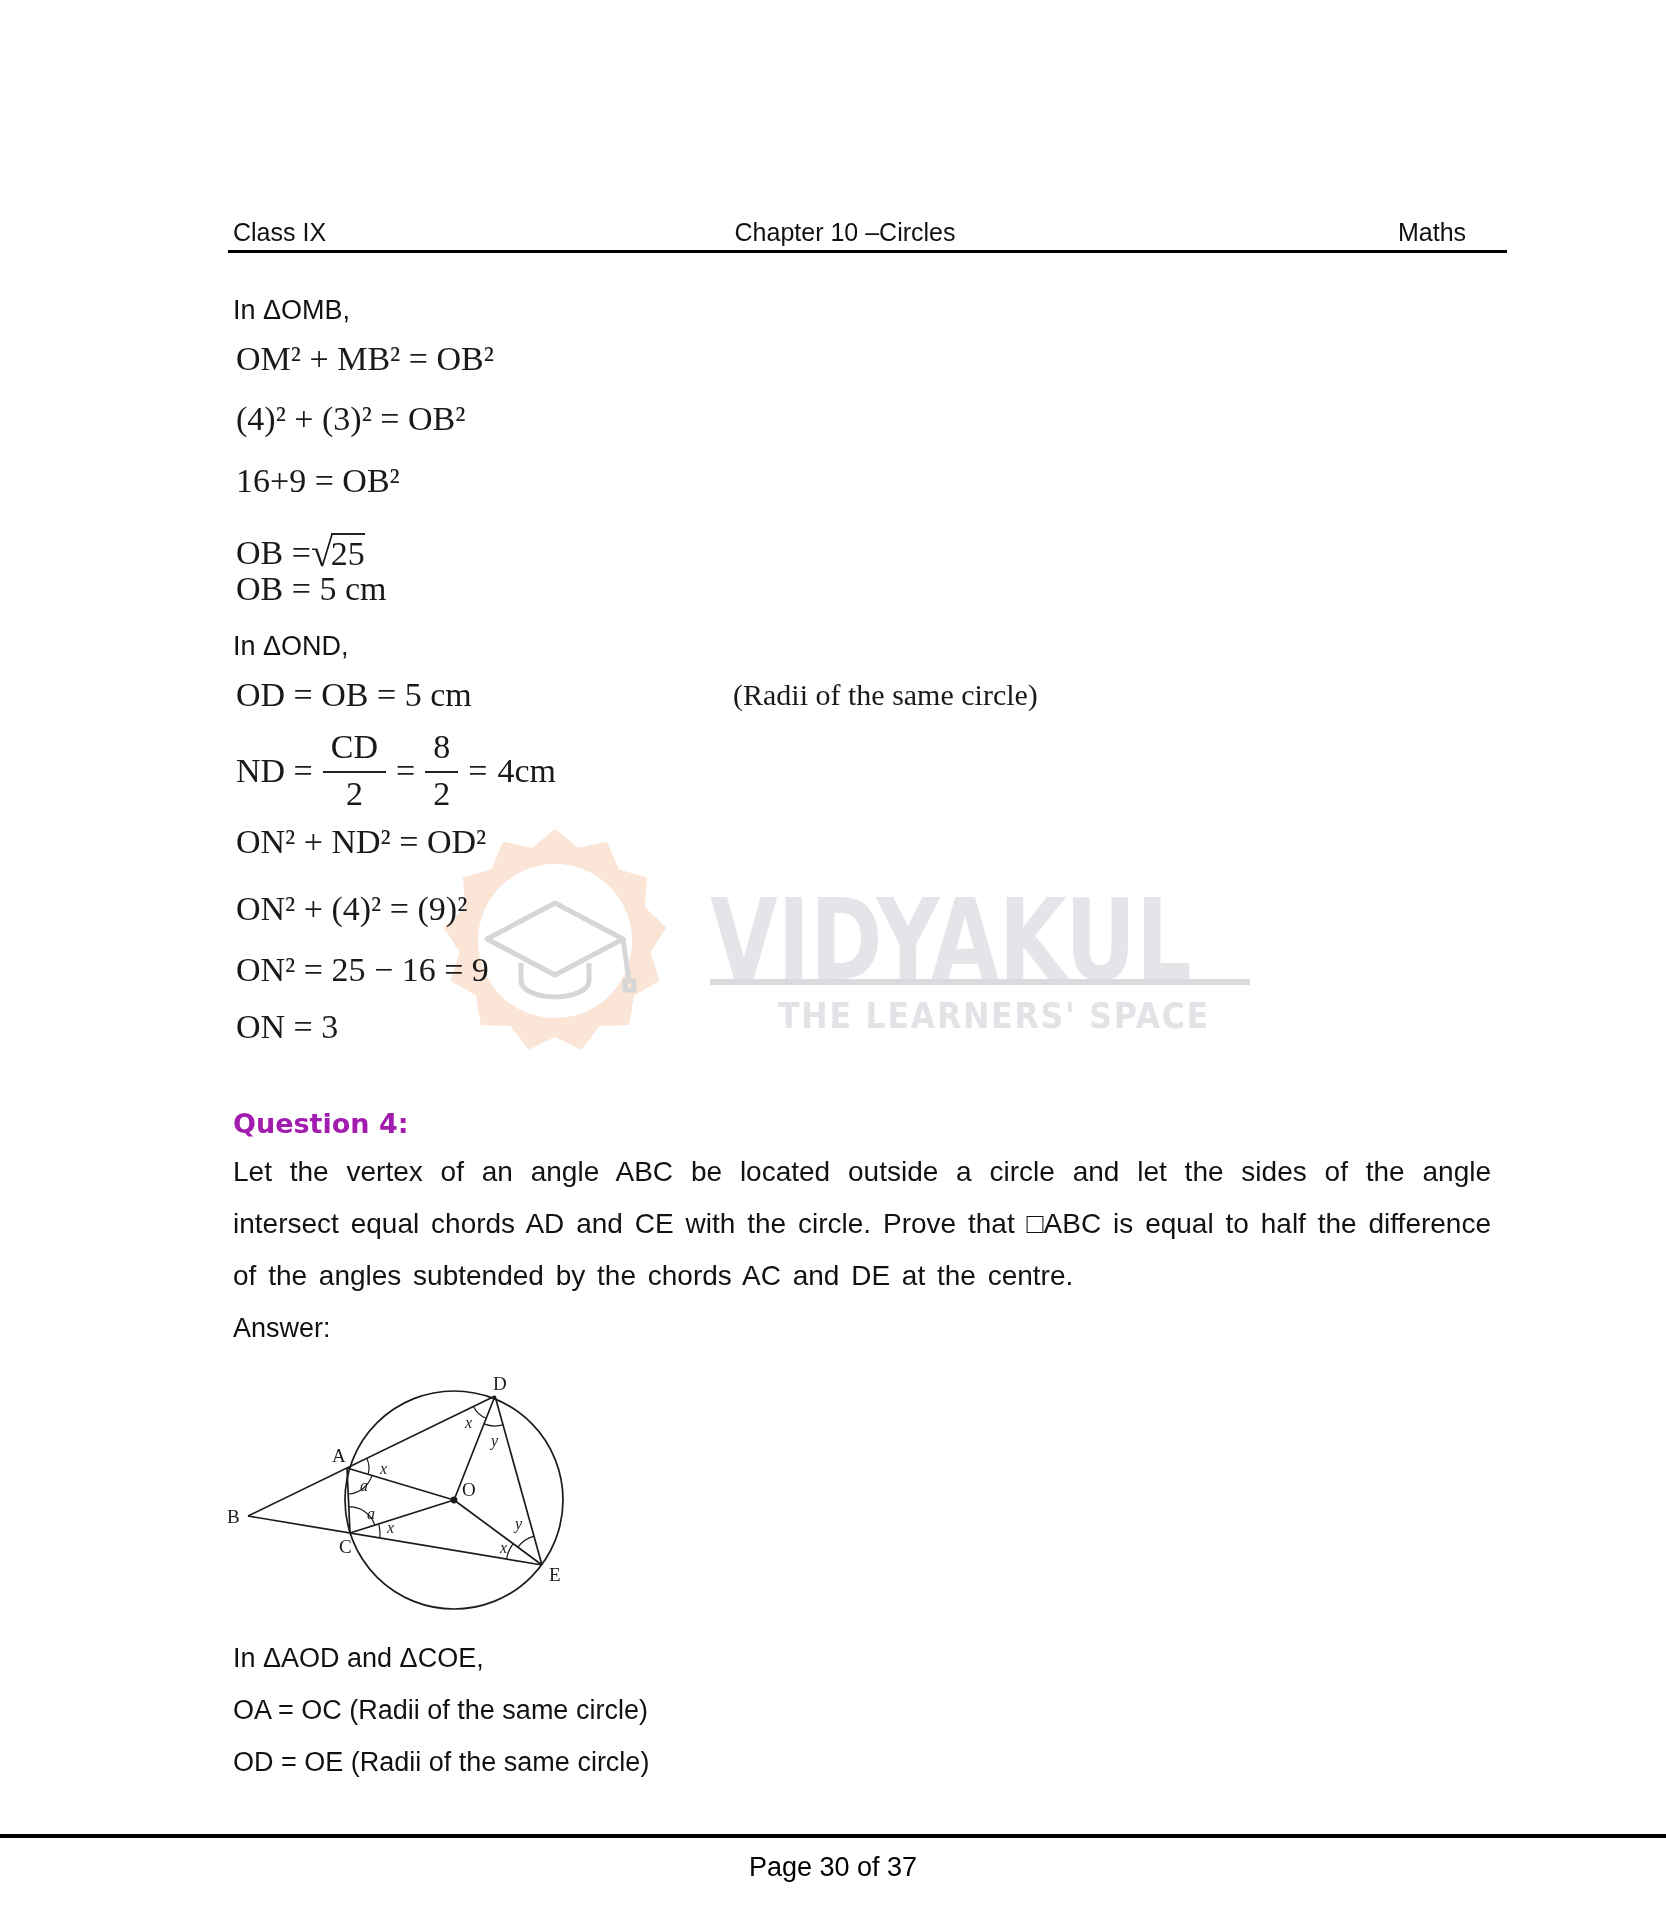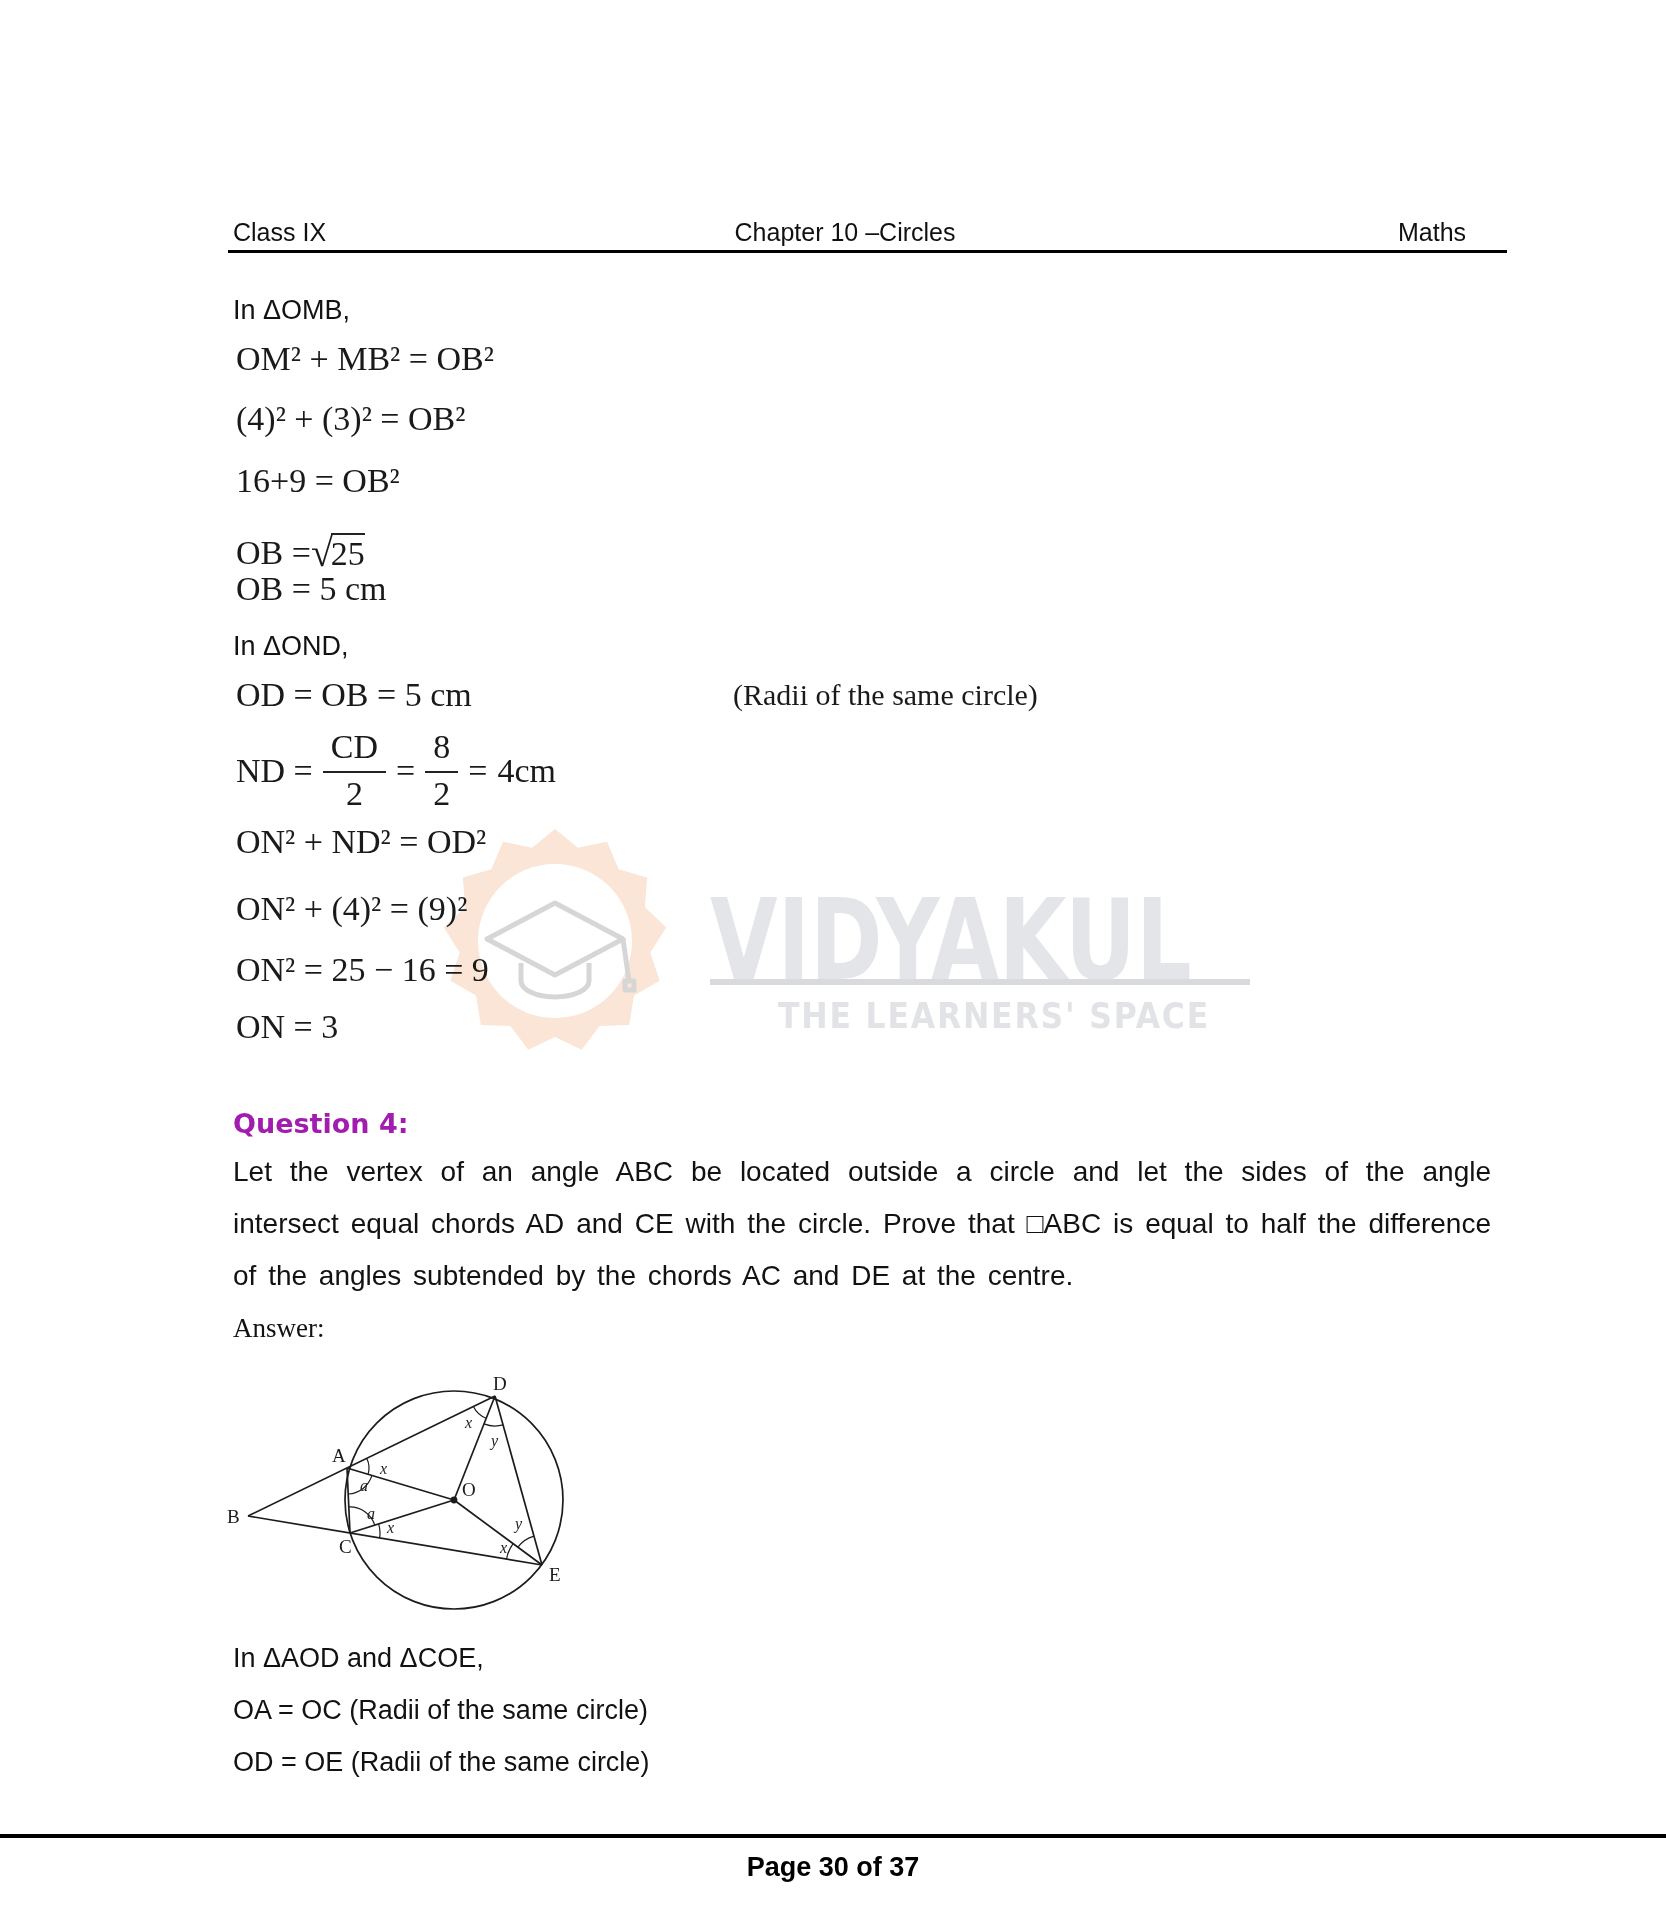--- a/index.html
+++ b/index.html
@@ -25,21 +25,21 @@
   
   .wm{z-index:0;}
   .brand{font-family:"DejaVu Sans",sans-serif;font-weight:bold;font-size:112px;line-height:1;
          transform:scaleX(0.78);transform-origin:left top;}
   .brand-rule{height:6px;}
   .tagline{font-family:"DejaVu Sans",sans-serif;font-weight:bold;font-size:35px;letter-spacing:2px;
            transform:scaleX(0.9);transform-origin:left top;}
   .content{z-index:2;}
   
   .ftr-rule{background:#000;height:4px;width:1666px;left:0;}
-  .ftr-text{font-weight:bold;font-size:27px;width:1666px;text-align:center;color:#000;}
+  .ftr-text{font-weight:normal;font-size:27px;width:1666px;text-align:center;color:#000;}
   svg text{font-family:"Liberation Serif",serif;fill:#1c1c1c;}
   .vlabel{font-size:19px;}
   .alabel{font-size:16px;font-style:italic;}
 </style>
 </head>
 <body>
 
 <div class="page">
 
   <div class="abs wm" style="left:0;top:0;width:1666px;height:1913px;">
@@ -104,21 +104,21 @@
   <div class="abs content eq" style="left:236px;top:823px;">ON² + ND² = OD²</div>
   <div class="abs content eq" style="left:236px;top:890px;">ON² + (4)² = (9)²</div>
   <div class="abs content eq" style="left:236px;top:951px;">ON² = 25 − 16 = 9</div>
   <div class="abs content eq" style="left:236px;top:1008px;">ON = 3</div>
 
 
   <div class="abs content q-label" style="left:233px;top:1108px;color:#a21caf;">Question 4:</div>
 
   <div class="abs content para" style="left:233px;top:1146px;">Let the vertex of an angle ABC be located outside a circle and let the sides of the angle intersect equal chords AD and CE with the circle. Prove that □ABC is equal to half the difference of the angles subtended by the chords AC and DE at the centre.</div>
 
-  <div class="abs content sans" style="left:233px;top:1312px;font-family:Liberation Serif, serif;">Answer:</div>
+  <div class="abs content sans" style="left:233px;top:1312px;">Answer:</div>
 
   <svg class="abs content" style="left:212px;top:1376px;" width="364" height="252" viewBox="0 0 364 252">
     <g fill="none" stroke="#1c1c1c" stroke-width="1.7">
       <circle cx="242" cy="124" r="109"></circle>
       <line x1="36" y1="140" x2="283" y2="20"></line>
       <line x1="36" y1="140" x2="330" y2="189"></line>
       <line x1="135" y1="92" x2="138" y2="157"></line>
       <line x1="283" y1="20" x2="330" y2="189"></line>
       <line x1="242" y1="124" x2="135" y2="92"></line>
       <line x1="242" y1="124" x2="138" y2="157"></line>

